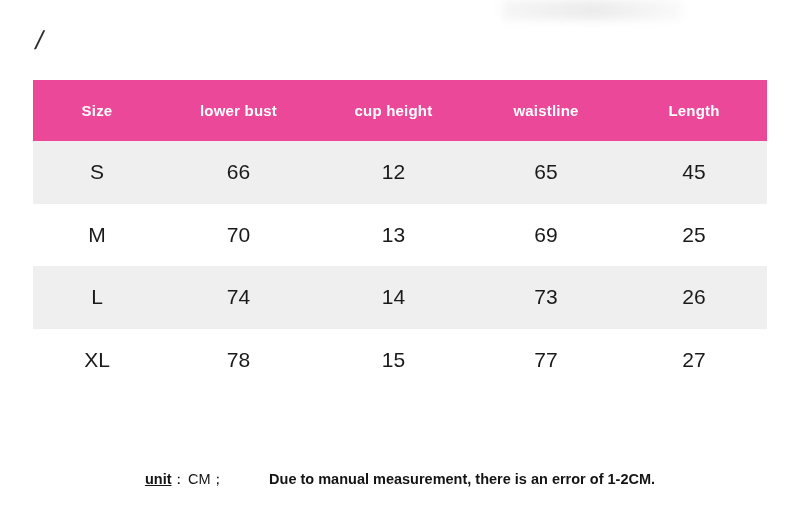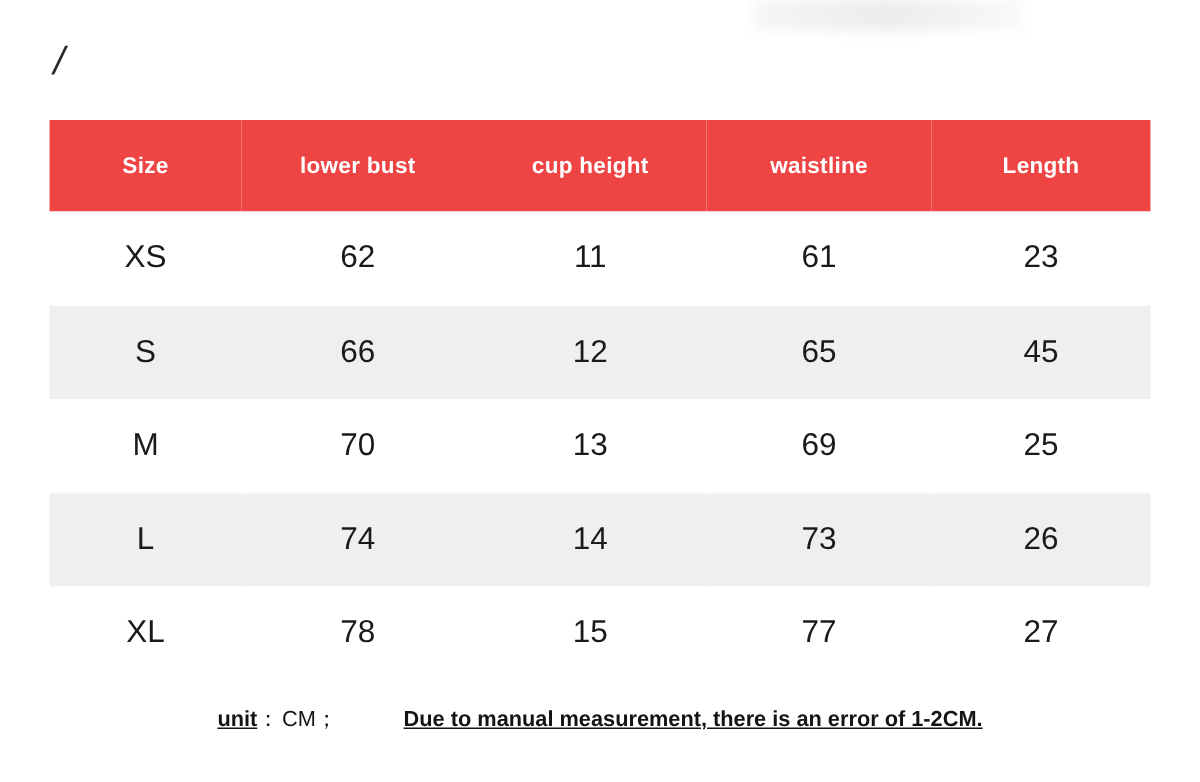--- a/index.html
+++ b/index.html
@@ -58,21 +58,21 @@
     width: 100%;
     border-collapse: collapse;
     table-layout: fixed;
   }
   table.size-table th,
   table.size-table td {
     text-align: center;
     vertical-align: middle;
   }
   table.size-table thead th {
-    background: #ef4444;
+    background: #ec4899;
     color: #ffffff;
     font-size: 15px;
     font-weight: 700;
     height: 59px;
     letter-spacing: 0.2px;
   }
   table.size-table tbody td {
     height: 60.5px;
     font-size: 21px;
     font-weight: 400;
@@ -110,21 +110,20 @@
   }
   .footnote .unit-sep {
     font-weight: 400;
   }
   .footnote .unit-value {
     font-weight: 400;
     margin-left: 2px;
     margin-right: 20px;
   }
   .footnote .note-text {
-    text-decoration: underline;
     margin-left: 24px;
   }
 
   
   .smudge {
     position: absolute;
     right: 118px;
     top: 0px;
     width: 180px;
     height: 20px;
@@ -156,27 +155,20 @@
       <thead>
         <tr>
           <th>Size</th>
           <th>lower bust</th>
           <th>cup height</th>
           <th>waistline</th>
           <th>Length</th>
         </tr>
       </thead>
       <tbody>
-        <tr class="row-even">
-          <td>XS</td>
-          <td>62</td>
-          <td>11</td>
-          <td>61</td>
-          <td>23</td>
-        </tr>
         <tr class="row-odd">
           <td>S</td>
           <td>66</td>
           <td>12</td>
           <td>65</td>
           <td>45</td>
         </tr>
         <tr class="row-even">
           <td>M</td>
           <td>70</td>

